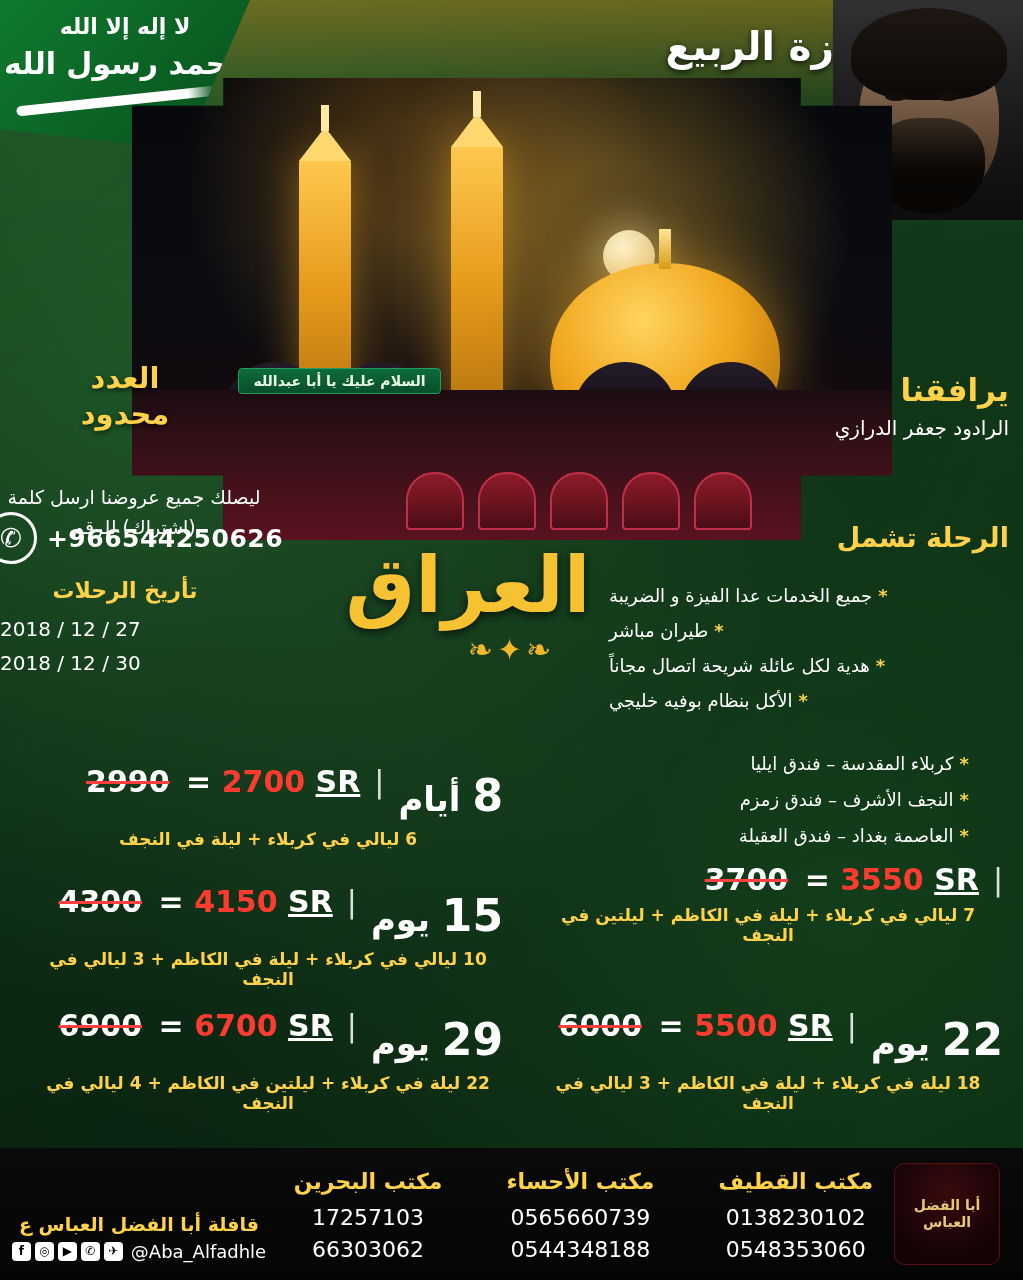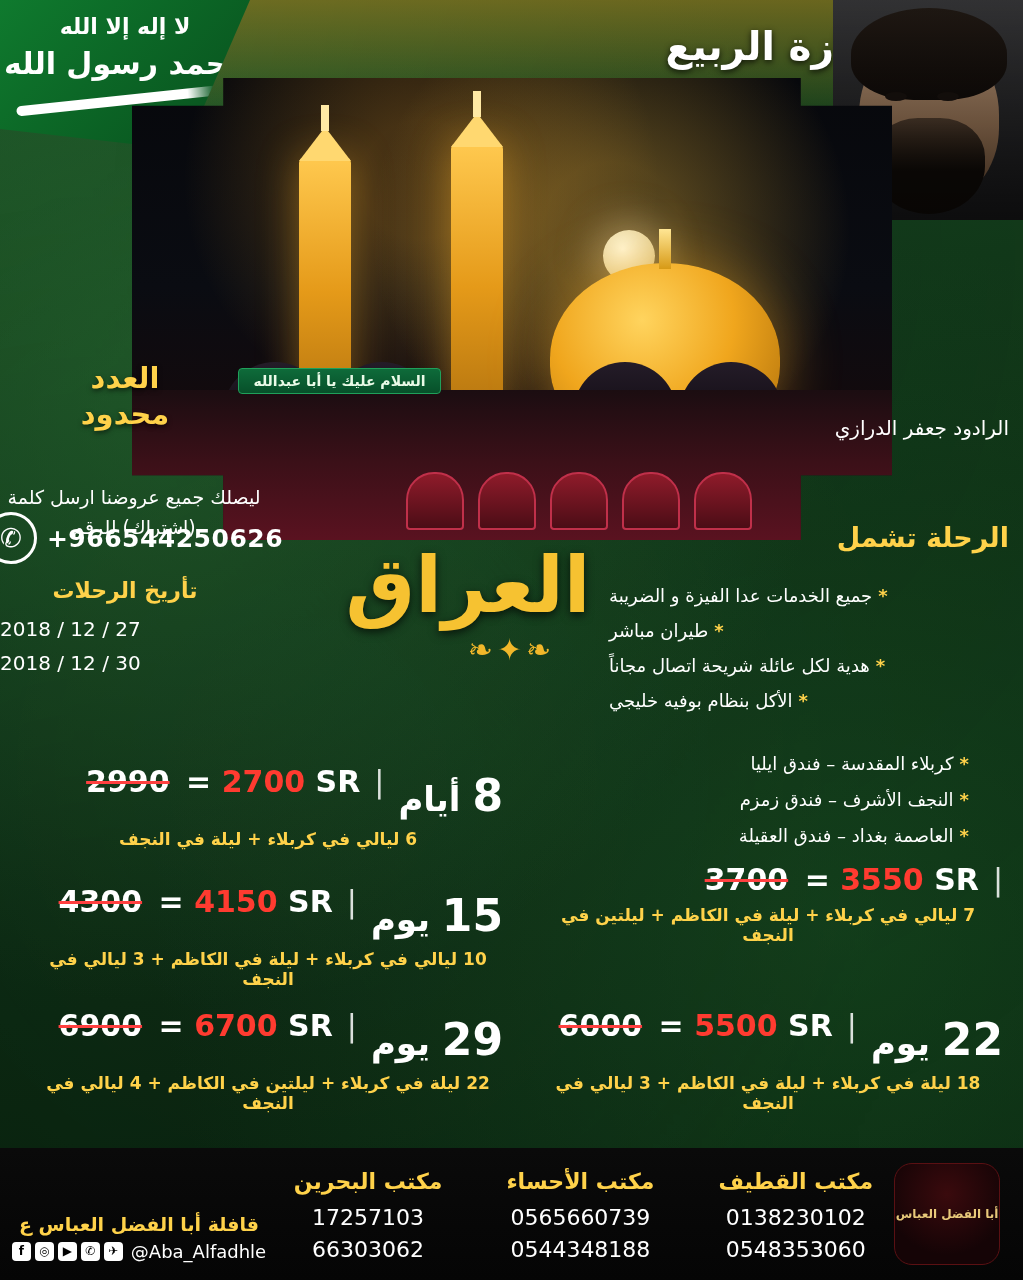--- a/index.html
+++ b/index.html
@@ -175,21 +175,21 @@
   
   .pkg{position:absolute;width:470px;}
   .pkg .line{display:flex;align-items:center;justify-content:flex-start;gap:14px;direction:rtl;}
   .pkg .days{font-size:34px;font-weight:700;color:#fff;white-space:nowrap;margin-top:28px;}
   .pkg .days b{font-size:44px;}
   .pkg .sep{color:#ffffff;font-size:30px;opacity:.85;}
   .pkg .price{font-size:30px;font-weight:700;color:#fff;white-space:nowrap;direction:ltr;}
   .pkg .price .old{color:#ffffff;text-decoration:line-through;text-decoration-color:#ff4040;
     text-decoration-thickness:3px;margin:0 6px;}
   .pkg .price .new{color:#ff3b30;}
-  .pkg .price .cur{color:#ffffff;}
+  .pkg .price .cur{color:#ffffff;text-decoration:underline;}
   .pkg .detail{margin-top:8px;font-size:17px;font-weight:700;color:#ffd24a;text-align:center;}
 
   .p8  {right:520px;top:742px;}
   .p11 {right:20px; top:862px;}
   .p15 {right:520px;top:862px;}
   .p22 {right:20px; top:986px;}
   .p29 {right:520px;top:986px;}
 
   
   .footer{position:absolute;left:0;bottom:0;width:1023px;height:132px;
@@ -200,24 +200,24 @@
   .office .num{font-size:22px;line-height:1.45;direction:ltr;}
   .brandblock{position:absolute;left:14px;bottom:18px;width:250px;text-align:center;}
   .brandblock .cap{color:#ffd24a;font-size:19px;font-weight:700;}
   .brandblock .handle{margin-top:6px;font-size:18px;color:#fff;direction:ltr;display:flex;
     align-items:center;justify-content:center;gap:8px;}
   .soc{display:flex;gap:4px;}
   .soc i{display:inline-block;width:19px;height:19px;border-radius:4px;background:#fff;
     color:#000;font-style:normal;font-size:12px;line-height:19px;text-align:center;font-weight:700;}
   .logo-right{position:absolute;right:16px;bottom:10px;width:120px;height:112px;
     display:flex;align-items:center;justify-content:center;}
-  .logo-right .lg{width:104px;height:100px;border-radius:18px;
+  .logo-right .lg{width:104px;height:100px;border-radius:10px;
     background:radial-gradient(circle at 50% 30%,#3a0a0d,#150406 70%);
     border:1px solid #5a1013;display:flex;align-items:center;justify-content:center;
-    color:#e8c97a;font-size:12px;font-weight:700;text-align:center;line-height:1.2;}
+    color:#e8c97a;font-size:14px;font-weight:700;text-align:center;line-height:1.2;}
 </style>
 </head>
 <body>
 
 <div id="poster">
   <div class="tex"></div>
   <div class="topwash"></div>
 
   <div class="flag">
     <div class="sh1">لا إله إلا الله</div>
@@ -270,20 +270,21 @@
   <div class="wa-row">
     <div class="wa-icon">✆</div>
     <div class="wa-phone">+966544250626</div>
   </div>
   <div class="dates-title">تأريخ الرحلات</div>
   <div class="dates">
     <div>2018 / 12 / 27</div>
     <div>2018 / 12 / 30</div>
   </div>
 
+  <div class="accompany-t">يرافقنا</div>
   <div class="accompany-n">الرادود جعفر الدرازي</div>
   <div class="includes-t">الرحلة تشمل</div>
   <ul class="includes">
     <li>جميع الخدمات عدا الفيزة و الضريبة</li>
     <li>طيران مباشر</li>
     <li>هدية لكل عائلة شريحة اتصال مجاناً</li>
     <li>الأكل بنظام بوفيه خليجي</li>
   </ul>
   <ul class="hotels">
     <li>كربلاء المقدسة – فندق ايليا</li>

